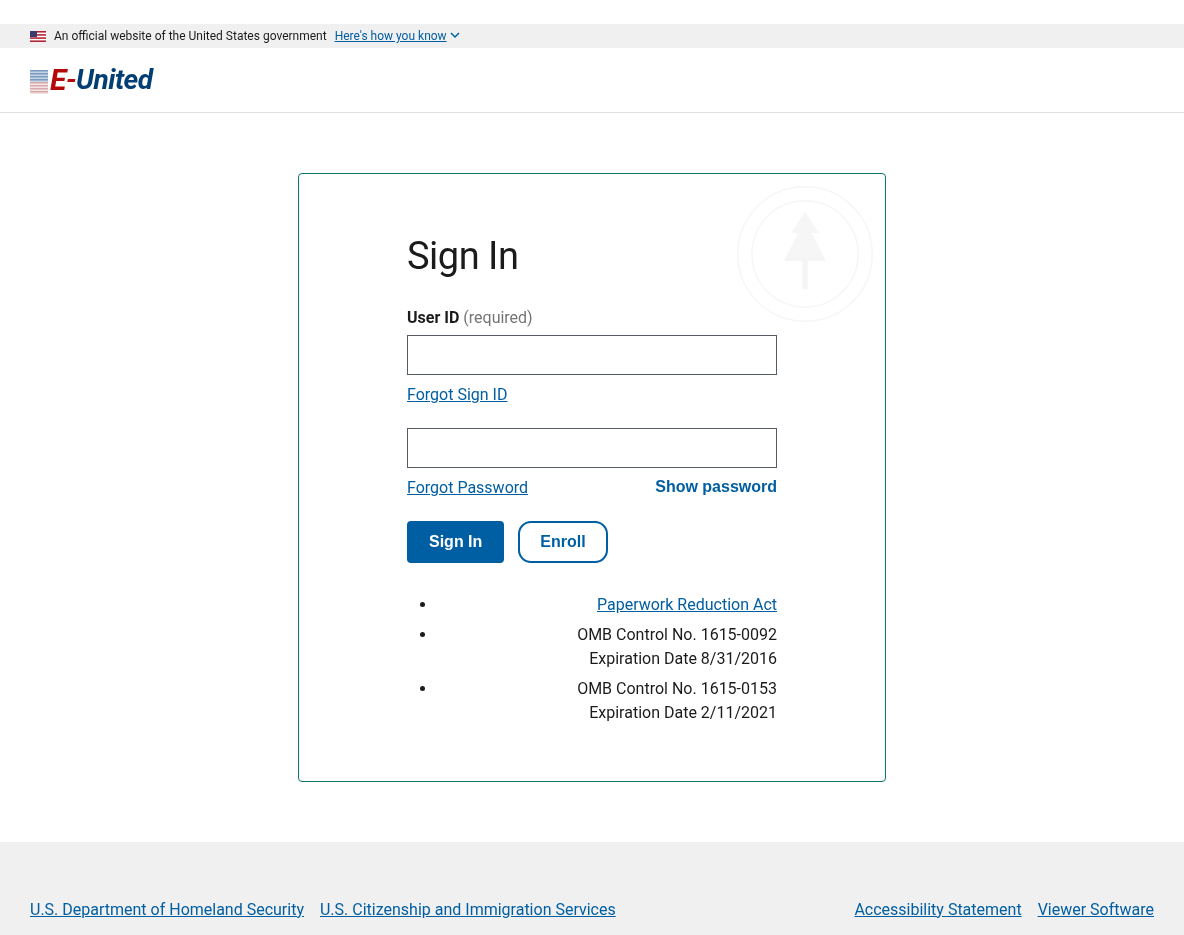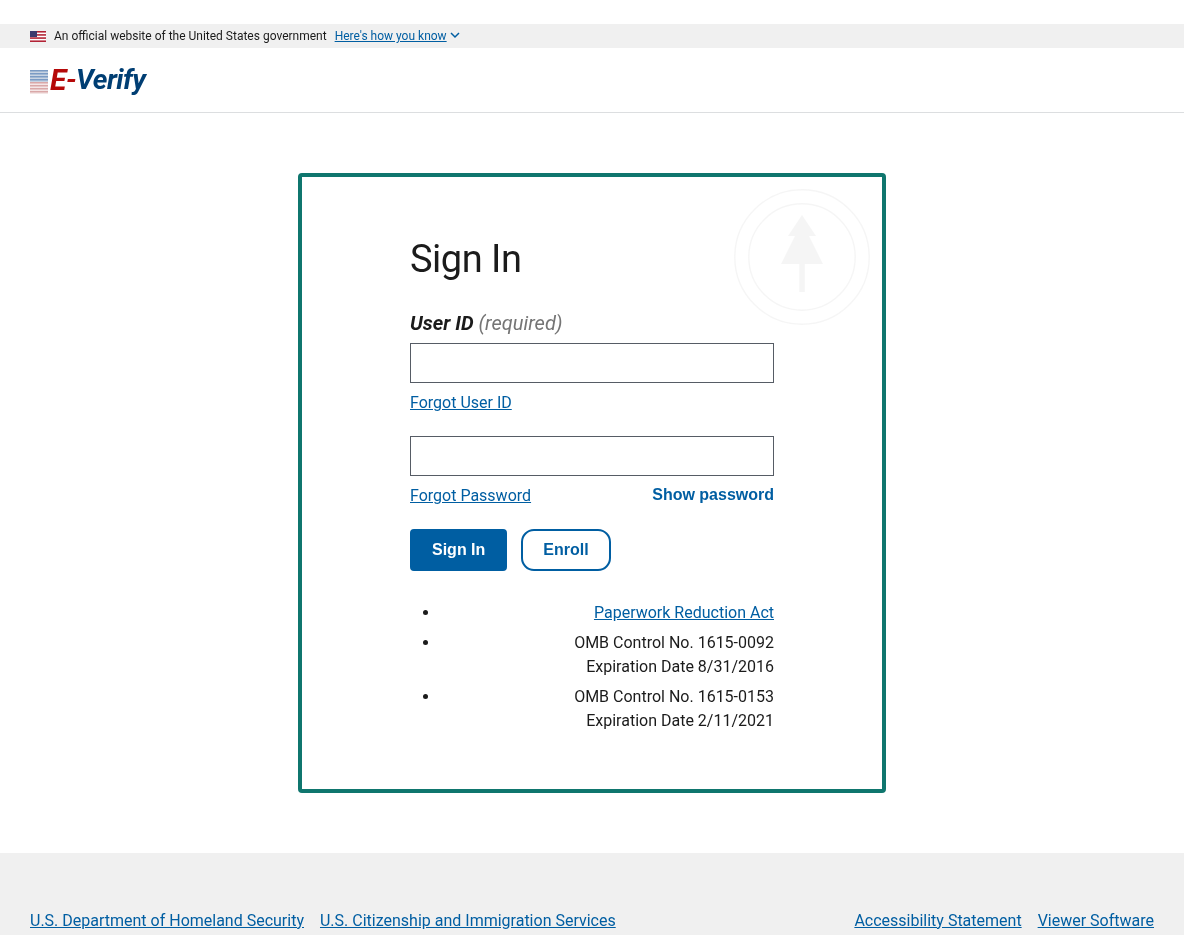--- a/index.html
+++ b/index.html
@@ -71,21 +71,21 @@
       margin-right: 2px;
     }
     .main {
       padding: 60px 0 60px 0;
       display: flex;
       justify-content: center;
       background: #fff;
     }
     .card {
       width: 588px;
-      border: 4px solid #0f766e;
+      border: 1px solid #0f766e;
       border-radius: 4px;
       padding: 60px 108px 50px 108px;
       position: relative;
       overflow: hidden;
     }
     .seal {
       position: absolute;
       top: 10px;
       right: 10px;
       width: 140px;
@@ -97,24 +97,23 @@
       font-weight: 400;
       margin-bottom: 30px;
       color: #1b1b1b;
       letter-spacing: -0.5px;
     }
     .form-group {
       margin-bottom: 24px;
     }
     .label {
       display: block;
-      font-size: 20px;
+      font-size: 16px;
       margin-bottom: 8px;
       color: #1b1b1b;
-      font-style: italic;
     }
     .label-name {
       font-weight: 700;
     }
     .label-req {
       font-weight: 400;
       color: #757575;
     }
     .text-input {
       width: 100%;
@@ -239,21 +238,21 @@
         <rect y="9" width="18" height="1.5" fill="#7a9bc4"></rect>
         <rect y="12" width="18" height="12" fill="#f4e6e6"></rect>
         <rect y="12" width="18" height="1.5" fill="#d9a8a8"></rect>
         <rect y="15" width="18" height="1.5" fill="#d9a8a8"></rect>
         <rect y="18" width="18" height="1.5" fill="#d9a8a8"></rect>
         <rect y="21" width="18" height="1.5" fill="#d9a8a8"></rect>
       </svg>
     </span>
     <span class="logo-e">E</span>
       <span class="logo-dash">-</span>
-      <span class="logo-verify">Verify</span>
+      <span class="logo-verify">United</span>
   </a>
 </div>
 
 <div class="main">
   <div class="card">
     <div class="seal">
       <svg viewBox="0 0 100 100">
         <circle cx="50" cy="50" r="48" fill="none" stroke="#888" stroke-width="1"></circle>
         <circle cx="50" cy="50" r="38" fill="none" stroke="#888" stroke-width="1"></circle>
         <path d="M50 20 L40 35 L45 35 L35 55 L48 55 L48 75 L52 75 L52 55 L65 55 L55 35 L60 35 Z" fill="#888"></path>
@@ -262,21 +261,21 @@
 
     <h1>Sign In</h1>
 
     <div class="form-group">
       <label class="label">
         <span class="label-name">User ID</span>
         <span class="label-req">(required)</span>
       </label>
       <input type="text" class="text-input" value="" style="">
       <div class="help-row">
-        <a class="link">Forgot User ID</a>
+        <a class="link">Forgot Sign ID</a>
       </div>
     </div>
 
     <div class="form-group">
       <input type="password" class="text-input" value="" style="">
       <div class="help-row">
         <a class="link">Forgot Password</a>
         <button class="show-password">Show password</button>
       </div>
     </div>

